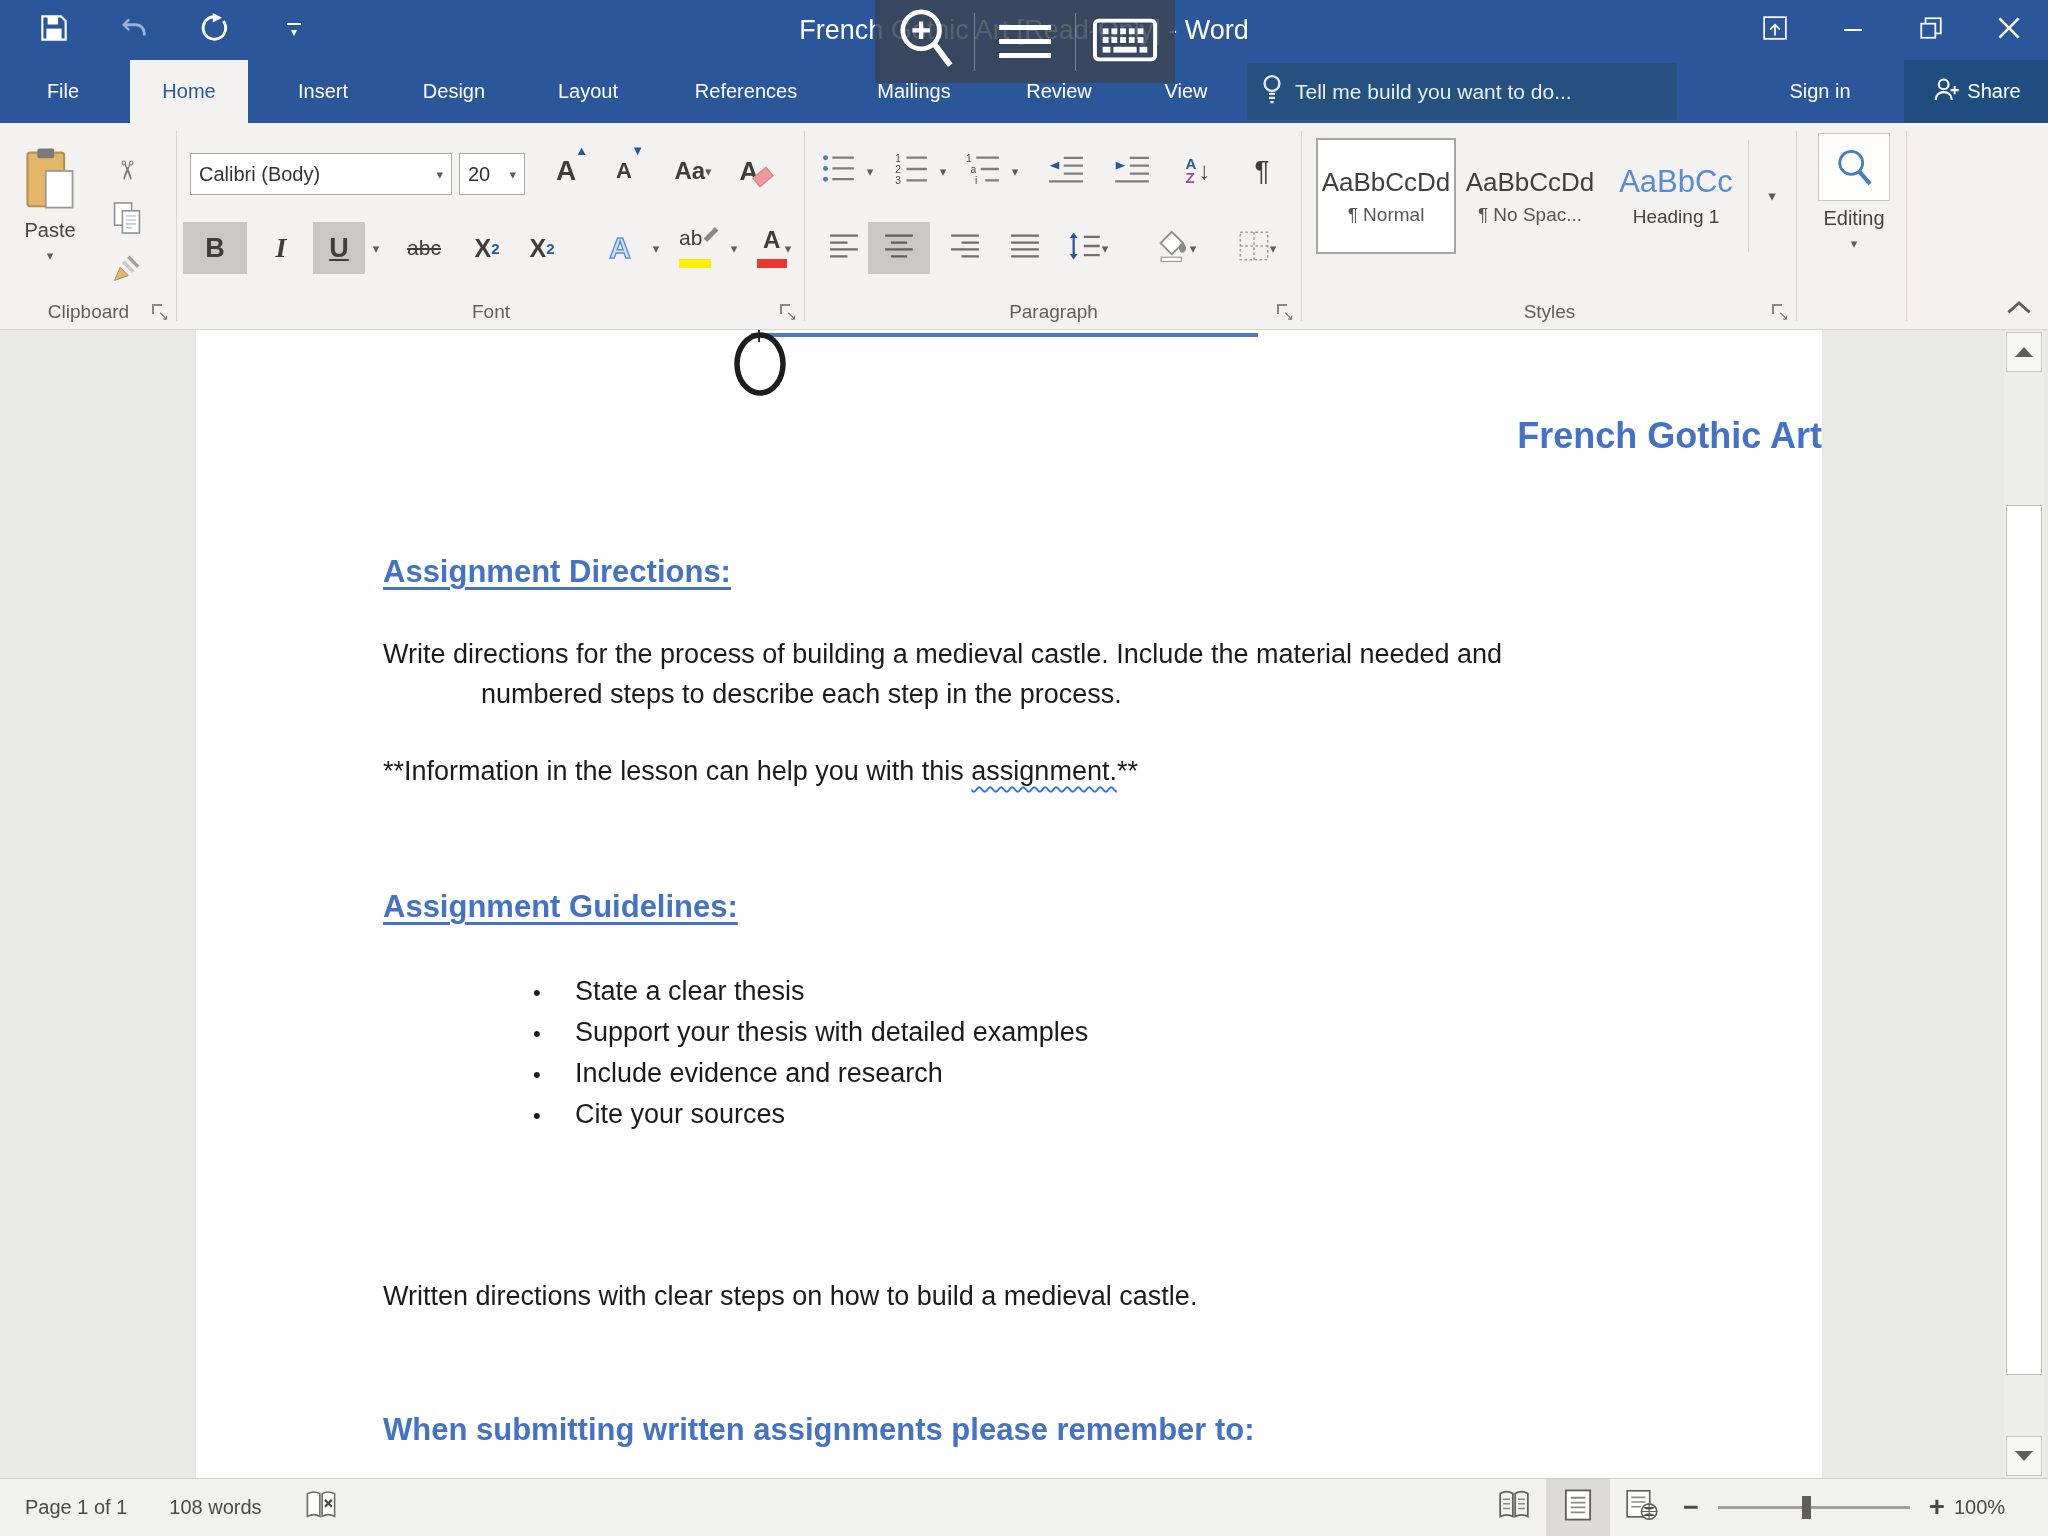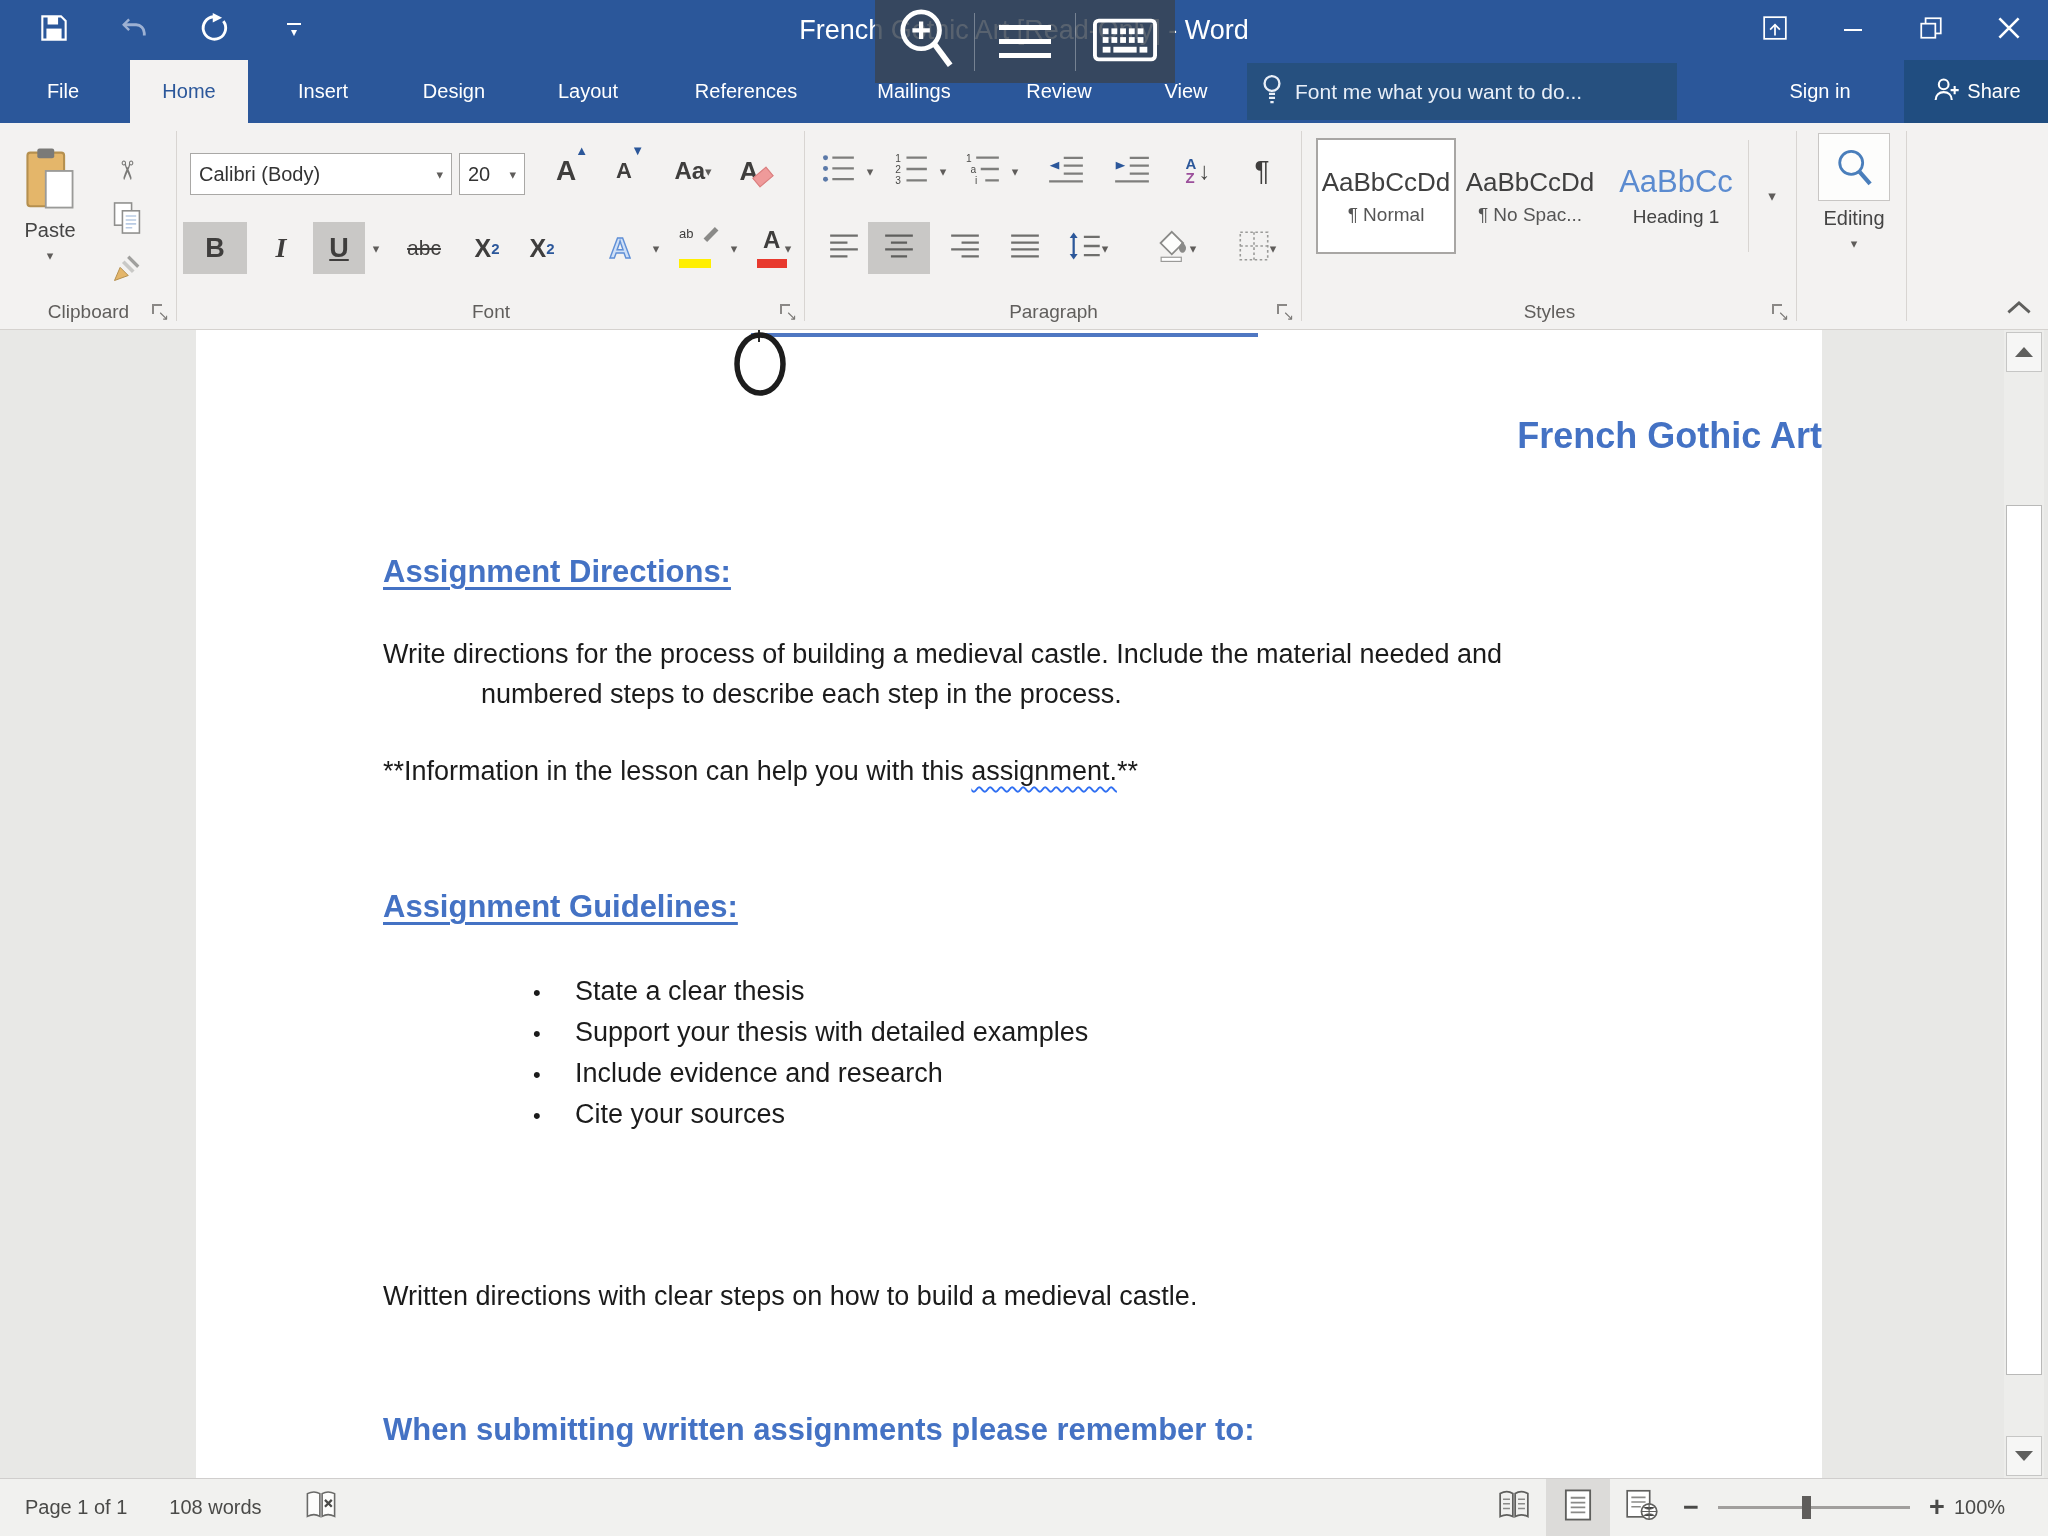--- a/index.html
+++ b/index.html
@@ -220,21 +220,21 @@
       <div class="tab" style="width:118px;margin-left:16px">Review</div>
       <div class="tab" style="width:100px;margin-left:18px">View</div>
     </div>
     <div class="tellme">
       <span>
         <svg width="22" height="32" viewBox="0 0 16 23">
             <circle cx="8" cy="7.5" r="5.4" fill="none" stroke="#e9eff8" stroke-width="1.7"></circle>
             <path d="M5.8 15h4.4M5.8 18h4.4M6.8 21h2.4" stroke="#e9eff8" stroke-width="1.7"></path>
           </svg>
       </span>
-      <span>Font me what you want to do...</span>
+      <span>Tell me build you want to do...</span>
     </div>
     <div class="signin">Sign in</div>
     <div class="share">
       <span>
         <svg width="30" height="28" viewBox="0 0 26 22">
             <circle cx="11" cy="7" r="4.2" fill="none" stroke="#fff" stroke-width="1.8"></circle>
             <path d="M4 20.5c0-4.2 3-6.8 7-6.8s7 2.6 7 6.8" fill="none" stroke="#fff" stroke-width="1.8"></path>
             <path d="M20.5 8.5v7M17 12h7" stroke="#fff" stroke-width="1.8"></path>
           </svg>
       </span>
@@ -333,21 +333,21 @@
         <span class="rlet">X</span>
           <sup style="color:#2b579a;font-size:15px;font-weight:bold">2</sup>
       </div>
       <div class="rb" style="left:418px;top:99px;width:50px;height:52px">
         <span class="effectsA">A</span>
       </div>
       <div class="rb" style="left:468px;top:99px;width:22px;height:52px">
         <span class="caret">▾</span>
       </div>
       <div class="rb" style="left:496px;top:99px;width:50px;height:52px">
-        <span style="position:absolute;left:6px;top:4px;font-size:13px;color:#3f3e3d">ab</span>
+        <span style="position:absolute;left:6px;top:4px;font-size:21px;color:#3f3e3d">ab</span>
         <span style="position:absolute;right:4px;top:10px;width:16px;height:5px;background:#8a8a88;transform:rotate(-45deg)"></span>
         <span class="ybar"></span>
       </div>
       <div class="rb" style="left:546px;top:99px;width:22px;height:52px">
         <span class="caret">▾</span>
       </div>
       <div class="rb" style="left:572px;top:99px;width:46px;height:52px">
         <span class="rlet" style="font-size:24px;position:absolute;left:14px;top:4px">A</span>
         <span class="redbar"></span>
       </div>

